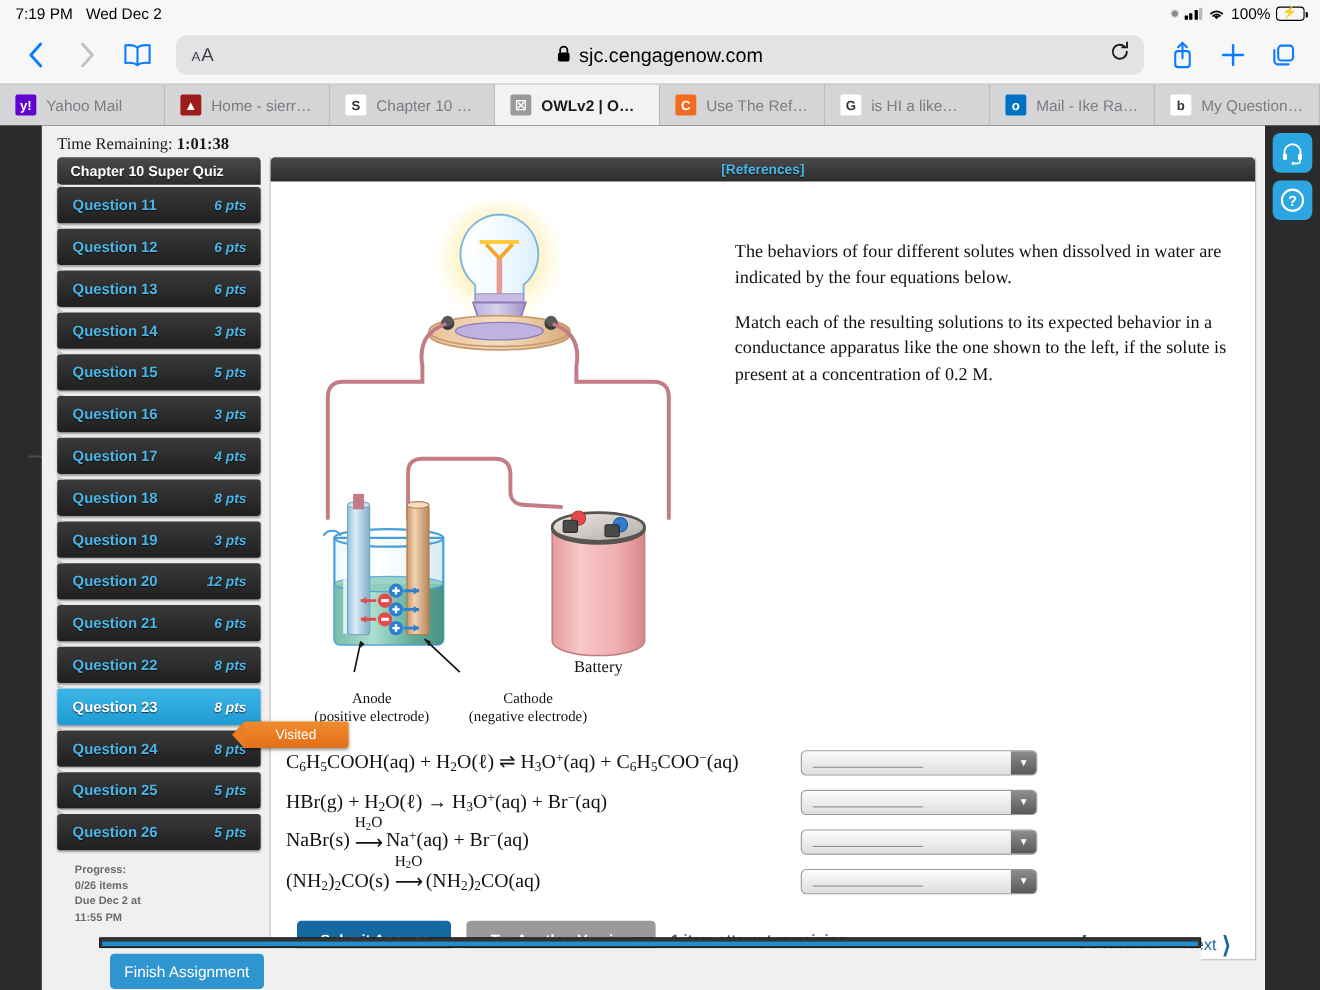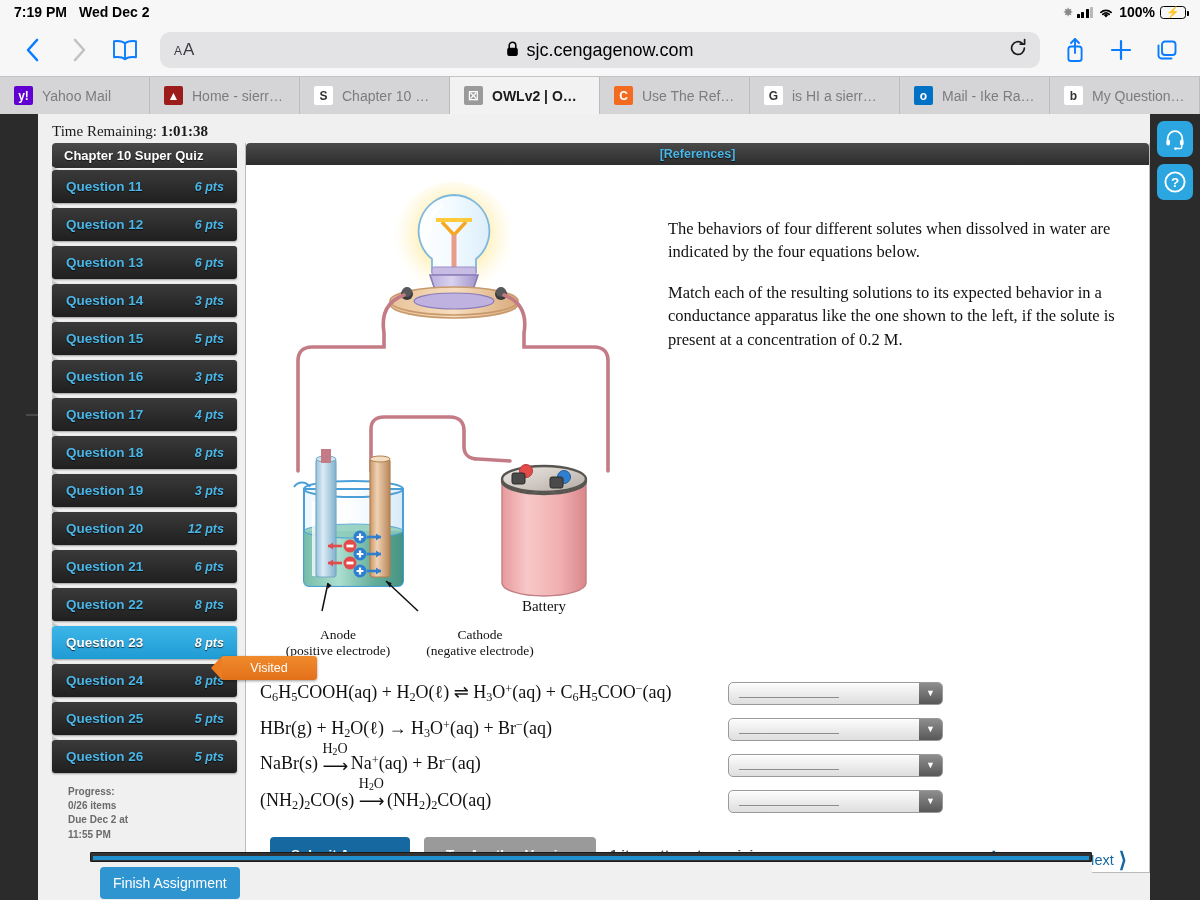--- a/index.html
+++ b/index.html
@@ -11,21 +11,21 @@
   }
 
   
   .status-bar {
     height: 24px;
     background: #f7f7f7;
     display: flex;
     align-items: center;
     padding: 0 14px;
     font-size: 14px;
-    font-weight: 700;
+    font-weight: 400;
     color: #000;
   }
   .status-left { display: flex; gap: 12px; align-items: center; }
   .status-right { margin-left: auto; display: flex; gap: 5px; align-items: center; }
   .sb-sync { font-size: 11px; color: #8a8a8a; letter-spacing: -1px; }
   .sig-bars { display: flex; align-items: flex-end; gap: 1.5px; height: 11px; }
   .sig-bars i { width: 3px; background: #000; border-radius: .5px; display: block; }
   .sig-bars i:nth-child(1){height:4px}
   .sig-bars i:nth-child(2){height:6px}
   .sig-bars i:nth-child(3){height:8.5px}
@@ -125,21 +125,21 @@
   }
 
   .timer {
     padding: 9px 0 3px 14px;
     font-family: "Liberation Serif", serif;
     font-size: 15px; color: #1a1a1a;
   }
   .timer b { font-weight: 700; }
 
   
-  .quiz-wrap { display: flex; padding: 0 0 0 14px; position: relative; }
+  .quiz-wrap { display: flex; padding: 0 8px 0 14px; position: relative; }
 
   .sidebar { width: 185px; flex: 0 0 185px; position: relative; z-index: 3; }
   .quiz-title {
     background: linear-gradient(#4a4a4a, #2d2d2d);
     color: #fff; font-size: 13px; font-weight: 700;
     padding: 5px 0 5px 12px; border-radius: 4px 4px 0 0;
     text-shadow: 0 1px 1px rgba(0,0,0,.6);
   }
   .qlist { padding-top: 2px; }
   .qitem {
@@ -420,21 +420,21 @@
     <div class="tab active">
       <span class="tab-ico" style="background: rgb(154, 154, 154); color: rgb(255, 255, 255);">☒</span>
       <span class="tab-label">OWLv2 | Onli…</span>
     </div>
     <div class="tab">
       <span class="tab-ico" style="background: rgb(242, 107, 33); color: rgb(255, 255, 255);">C</span>
       <span class="tab-label">Use The Refe…</span>
     </div>
     <div class="tab">
       <span class="tab-ico" style="background: rgb(255, 255, 255); color: rgb(51, 51, 51);">G</span>
-      <span class="tab-label">is HI a sierr…</span>
+      <span class="tab-label">is HI a like…</span>
     </div>
     <div class="tab">
       <span class="tab-ico" style="background: rgb(0, 114, 198); color: rgb(255, 255, 255);">o</span>
       <span class="tab-label">Mail - Ike Ray…</span>
     </div>
     <div class="tab">
       <span class="tab-ico" style="background: rgb(255, 255, 255); color: rgb(51, 51, 51);">b</span>
       <span class="tab-label">My Question…</span>
     </div>
   </div>

